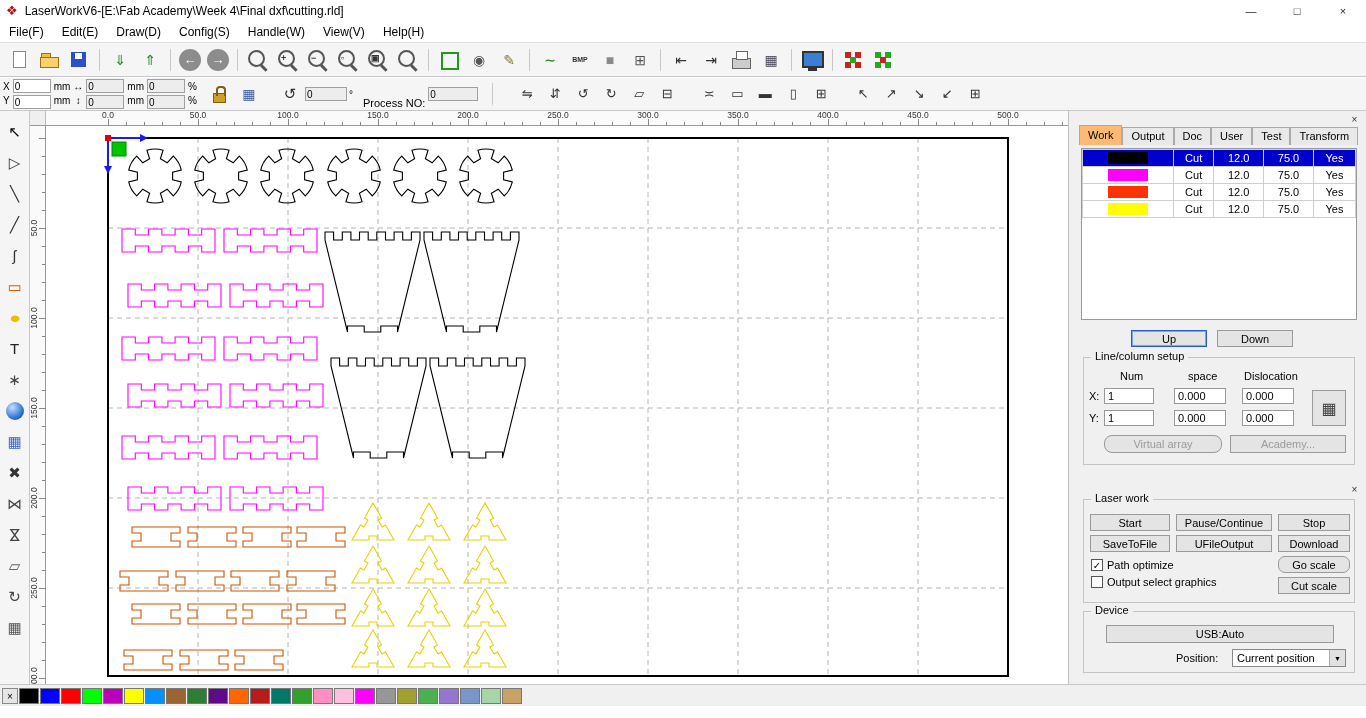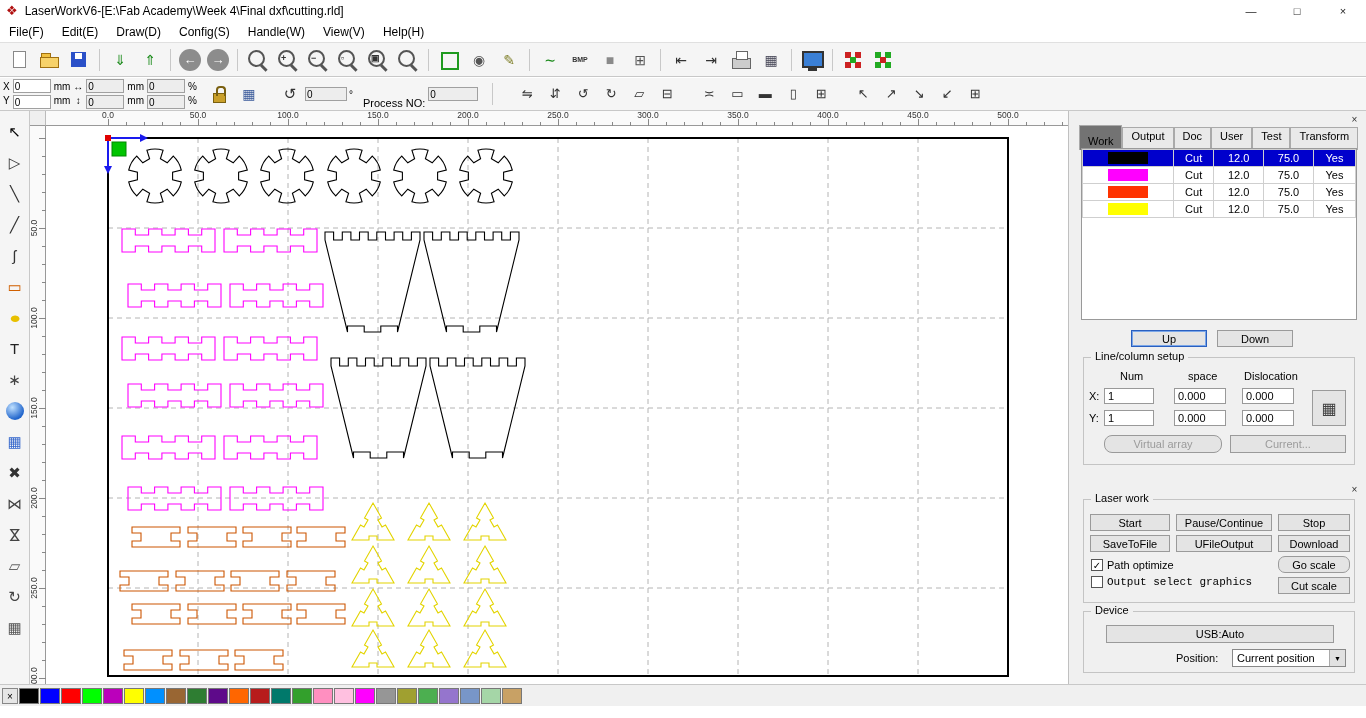--- a/index.html
+++ b/index.html
@@ -65,21 +65,21 @@
   .vruler{position:absolute;left:30px;top:126px;width:16px;height:558px;background:#fafafa;border-right:1px solid #999;box-sizing:border-box;}
   .canvasbox{position:absolute;left:46px;top:126px;width:1022px;height:558px;background:#fff;overflow:hidden;}
   svg text{font-family:"Liberation Sans",sans-serif;}
 
   
   .rightpanel{position:absolute;left:1068px;top:111px;width:298px;height:573px;background:#f0f0f0;border-left:1px solid #c0c0c0;box-sizing:border-box;font-size:11px;}
   .panel-close{position:absolute;right:5px;top:2px;width:13px;height:13px;line-height:13px;text-align:center;font-size:10px;color:#333;}
   .panel-close2{position:absolute;right:5px;top:372px;width:13px;height:13px;line-height:13px;text-align:center;font-size:10px;color:#333;}
   .tabs{position:absolute;left:10px;top:16px;display:flex;}
   .tab{padding:2px 8px 3px 8px;border:1px solid #aaa;border-bottom:none;background:#e9e9e9;font-size:11px;}
-  .tab.active{background:#737373;padding-top:9px;margin-top:-2px;}
+  .tab.active{background:#fdba74;padding-top:3px;margin-top:-2px;}
   .layerbox{position:absolute;left:12px;top:37px;width:276px;height:172px;background:#fff;border:1px solid #999;box-sizing:border-box;overflow:hidden;}
   .layerbox table{width:100%;border-collapse:collapse;font-size:11px;}
   .layerbox th,.layerbox td{border:1px solid #cfcfcf;height:16px;text-align:center;padding:0;font-weight:normal;}
   .layerbox tr.sel{background:#0000cc;color:#fff;}
   .swatch{display:block;width:40px;height:12px;margin:1px auto;}
   .btn{position:absolute;background:#e4e4e4;border:1px solid #9a9a9a;font-size:11px;text-align:center;box-sizing:border-box;display:flex;align-items:center;justify-content:center;}
   .btn.focused{border:1px solid #2a5fbf;box-shadow:0 0 0 1px #7aa6e8 inset;}
   .btn.disabled{color:#9b9b9b;}
   .groupbox{position:absolute;border:1px solid #c4c4c4;box-sizing:border-box;}
   .gtitle{position:absolute;top:-8px;left:7px;background:#f0f0f0;padding:0 4px;font-size:11px;}
@@ -510,38 +510,38 @@
       <span class="glabel" style="left:5px;top:32px;">X:</span>
       <input class="pinput" style="left: 20px; top: 30px; width: 50px; height: 16px;" value="1">
       <input class="pinput" style="left: 90px; top: 30px; width: 52px; height: 16px;" value="0.000">
       <input class="pinput" style="left: 158px; top: 30px; width: 52px; height: 16px;" value="0.000">
       <span class="glabel" style="left:5px;top:54px;">Y:</span>
       <input class="pinput" style="left: 20px; top: 52px; width: 50px; height: 16px;" value="1">
       <input class="pinput" style="left: 90px; top: 52px; width: 52px; height: 16px;" value="0.000">
       <input class="pinput" style="left: 158px; top: 52px; width: 52px; height: 16px;" value="0.000">
       <div class="arraybtn" style="left:228px;top:32px;">▦</div>
       <div class="btn disabled" style="left:20px;top:77px;width:118px;height:18px;border-radius:8px;">Virtual array</div>
-      <div class="btn disabled" style="left:146px;top:77px;width:116px;height:18px;">Current...</div>
+      <div class="btn disabled" style="left:146px;top:77px;width:116px;height:18px;">Academy...</div>
     </div>
 
     <span class="panel-close2">×</span>
 
     <div class="groupbox" style="left:14px;top:388px;width:272px;height:104px;">
       <span class="gtitle">Laser work</span>
       <div class="btn" style="left:6px;top:14px;width:80px;height:17px;">Start</div>
       <div class="btn" style="left:92px;top:14px;width:96px;height:17px;">Pause/Continue</div>
       <div class="btn" style="left:194px;top:14px;width:72px;height:17px;">Stop</div>
       <div class="btn" style="left:6px;top:35px;width:80px;height:17px;text-align:center;">SaveToFile</div>
       <div class="btn" style="left:92px;top:35px;width:96px;height:17px;">UFileOutput</div>
       <div class="btn" style="left:194px;top:35px;width:72px;height:17px;">Download</div>
       <span class="cb" style="left:7px;top:59px;">✓</span>
       <span class="glabel" style="left:23px;top:59px;">Path optimize</span>
       <div class="btn" style="left:194px;top:56px;width:72px;height:17px;border-radius:7px;">Go scale</div>
       <span class="cb" style="left:7px;top:76px;"></span>
-      <span class="glabel" style="left:23px;top:76px;font-family:Liberation Mono, monospace;">Output select graphics</span>
+      <span class="glabel" style="left:23px;top:76px;">Output select graphics</span>
       <div class="btn" style="left:194px;top:77px;width:72px;height:17px;">Cut scale</div>
     </div>
 
     <div class="groupbox" style="left:14px;top:500px;width:272px;height:62px;">
       <span class="gtitle">Device</span>
       <div class="btn" style="left:22px;top:13px;width:228px;height:18px;">USB:Auto</div>
       <span class="glabel" style="left:92px;top:40px;">Position:</span>
       <div class="select" style="left:148px;top:37px;width:114px;height:18px;">
         <span class="sel-text">Current position</span>
         <span class="dd-btn">▼</span>

